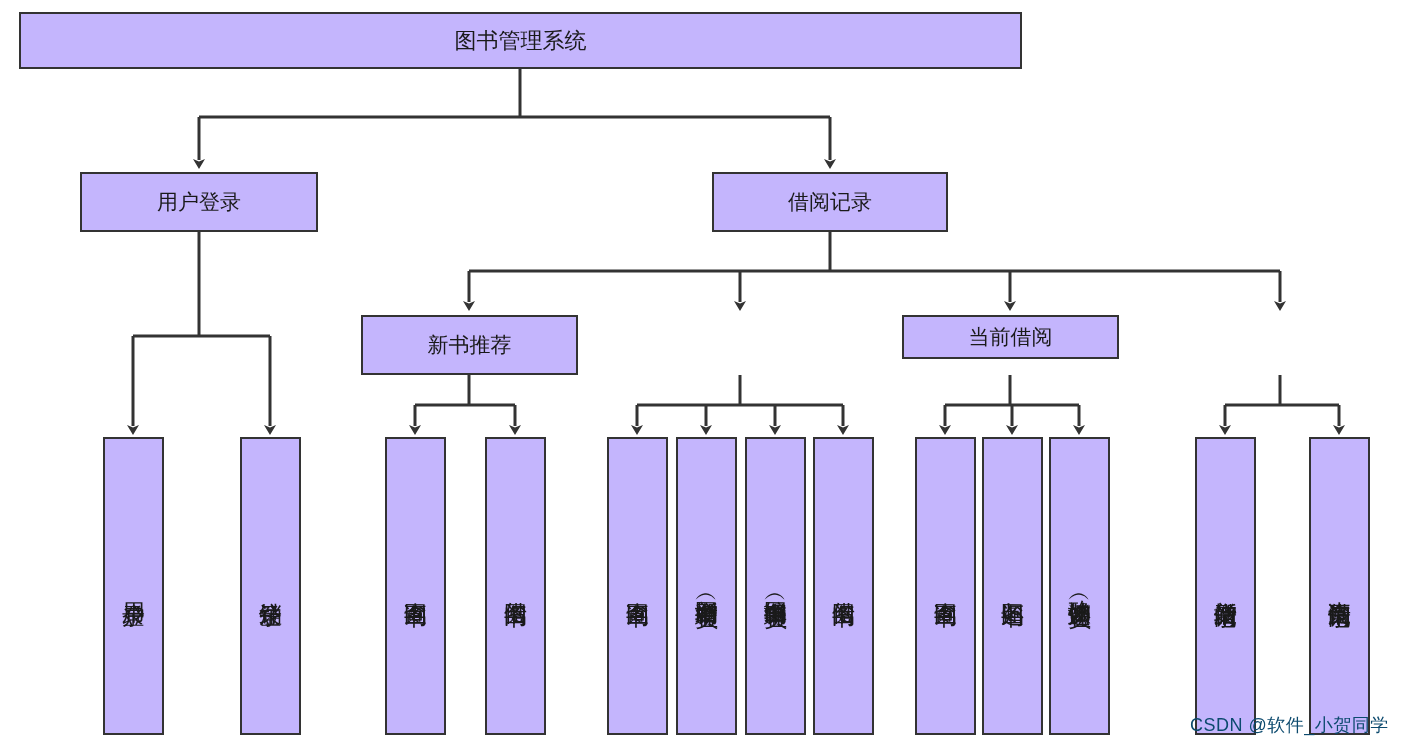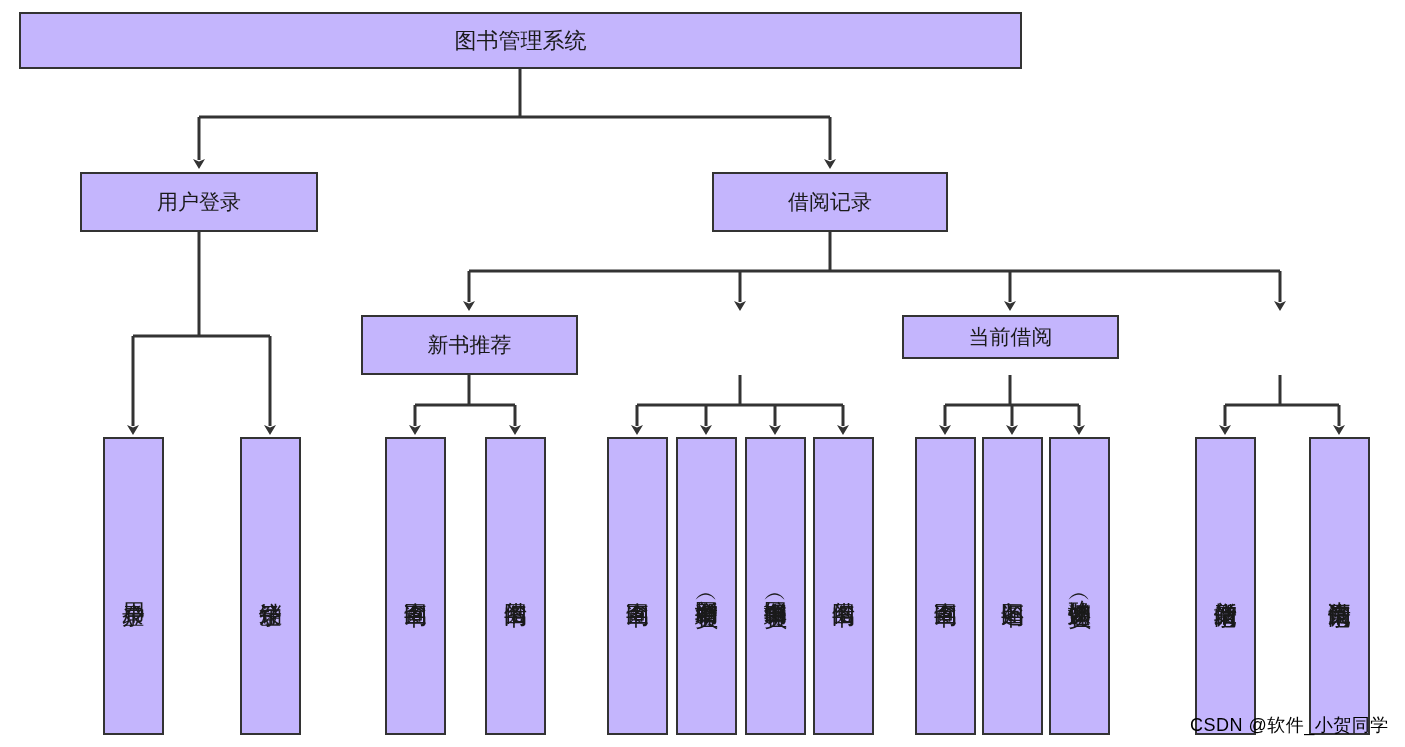--- a/index.html
+++ b/index.html
@@ -46,21 +46,21 @@
   .node.vert .label {
     writing-mode: vertical-rl;
     text-orientation: upright;
     font-size: 23px;
     letter-spacing: 1px;
     white-space: nowrap;
   }
   .node.root .label { font-size: 22px; }
   .watermark {
     position: absolute;
-    color: #000000;
+    color: #0c4a6e;
     font-size: 18px;
     white-space: nowrap;
     letter-spacing: 0.5px;
     pointer-events: none;
   }
 </style>
 </head>
 <body>
 
 <div id="canvas">

